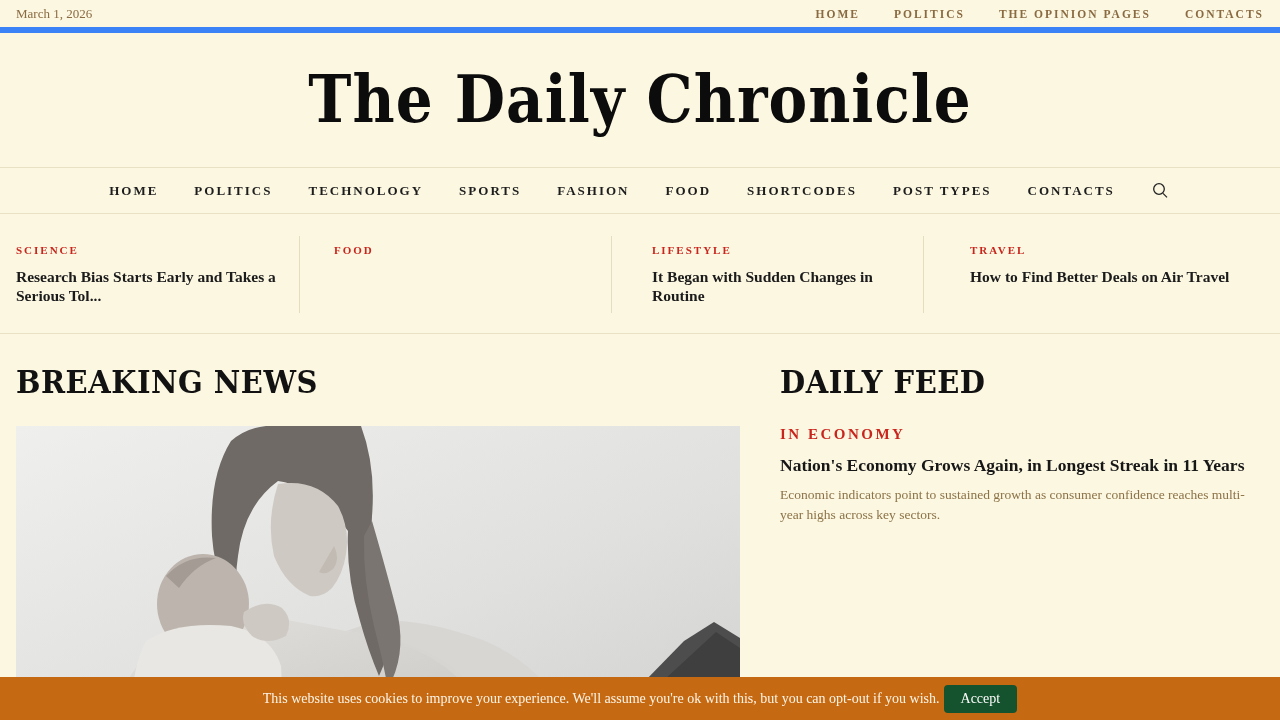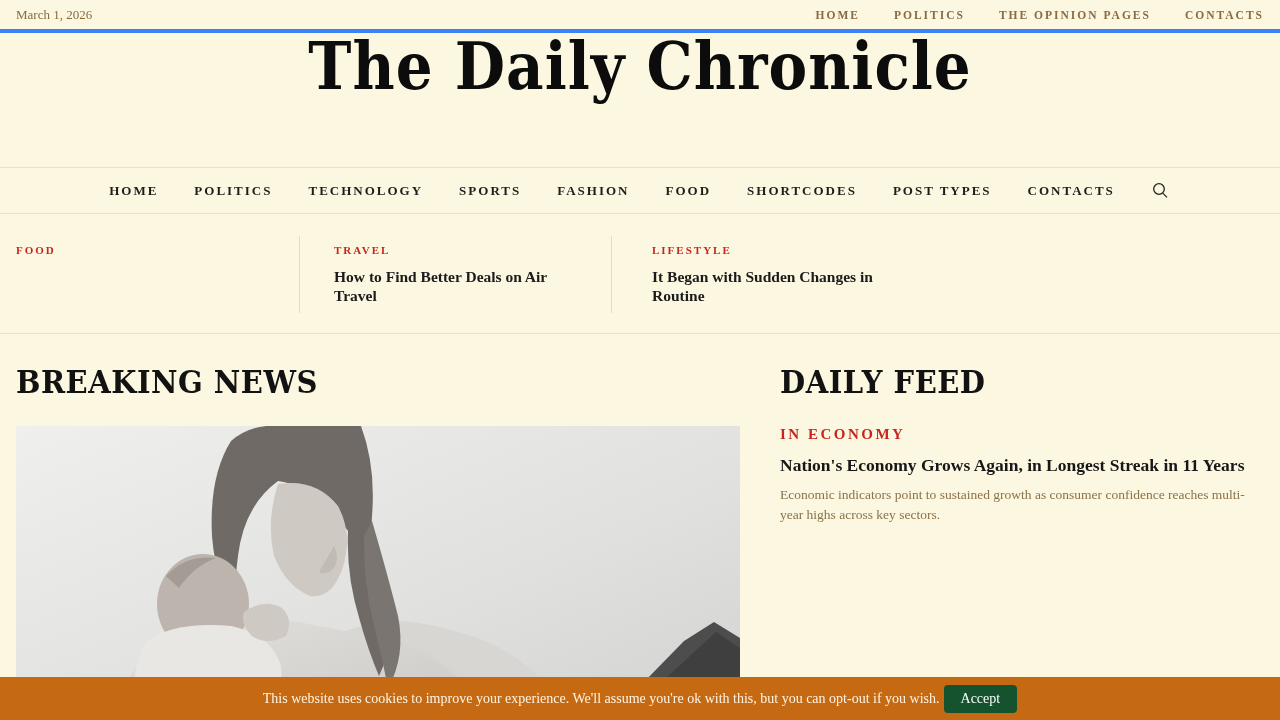--- a/index.html
+++ b/index.html
@@ -11,42 +11,42 @@
     font-family: "Liberation Serif", serif;
   }
 
   
   .topbar {
     height: 33px;
     display: flex;
     align-items: center;
     justify-content: space-between;
     padding: 8px 16px;
-    border-bottom: 4px solid #3b82f6;
+    border-bottom: 6px solid #3b82f6;
   }
   .topbar-date {
     font-size: 13px;
     color: #8a6a41;
   }
   .topnav { display: flex; gap: 34px; }
   .topnav a {
     font-size: 11.5px;
     font-weight: bold;
     letter-spacing: 2px;
     color: #8a6a41;
     text-decoration: none;
     text-transform: uppercase;
     cursor: pointer;
   }
 
   
   .masthead {
     height: 134px;
     display: flex;
-    align-items: flex-start;
+    align-items: center;
     justify-content: center;
   }
   .site-title {
     font-family: "DejaVu Serif", serif;
     font-weight: bold;
     font-size: 58px;
     letter-spacing: 1px;
     color: #0c0c0c;
     transform: scaleY(1.12);
   }
@@ -226,29 +226,33 @@
       <svg width="17" height="17" viewBox="0 0 17 17">
         <circle cx="7" cy="7" r="5.3" fill="none" stroke="#222" stroke-width="1.3"></circle>
         <line x1="11" y1="11.4" x2="15" y2="15.4" stroke="#222" stroke-width="1.3"></line>
       </svg>
     </span>
   </button>
 </nav>
 
 <section class="ticker">
   <article class="ticker-item">
+    <a class="ticker-cat">SCIENCE</a>
+    <h3 class="ticker-title">Research Bias Starts Early and Takes a Serious Tol...</h3>
+  </article>
+  <article class="ticker-item">
     <a class="ticker-cat">FOOD</a>
+  </article>
+  <article class="ticker-item">
+    <a class="ticker-cat">LIFESTYLE</a>
+    <h3 class="ticker-title">It Began with Sudden Changes in Routine</h3>
   </article>
   <article class="ticker-item">
     <a class="ticker-cat">TRAVEL</a>
     <h3 class="ticker-title">How to Find Better Deals on Air Travel</h3>
-  </article>
-  <article class="ticker-item">
-    <a class="ticker-cat">LIFESTYLE</a>
-    <h3 class="ticker-title">It Began with Sudden Changes in Routine</h3>
   </article>
 </section>
 
 <main class="content">
 
   <section>
     <h2 class="section-heading">BREAKING NEWS</h2>
     <figure class="breaking-figure" title="Black-and-white photo of a woman with long wavy hair holding a newborn baby against her shoulder while looking toward a laptop">
       <svg width="724" height="300" viewBox="0 0 724 300" preserveAspectRatio="none" role="img">
         <defs>

